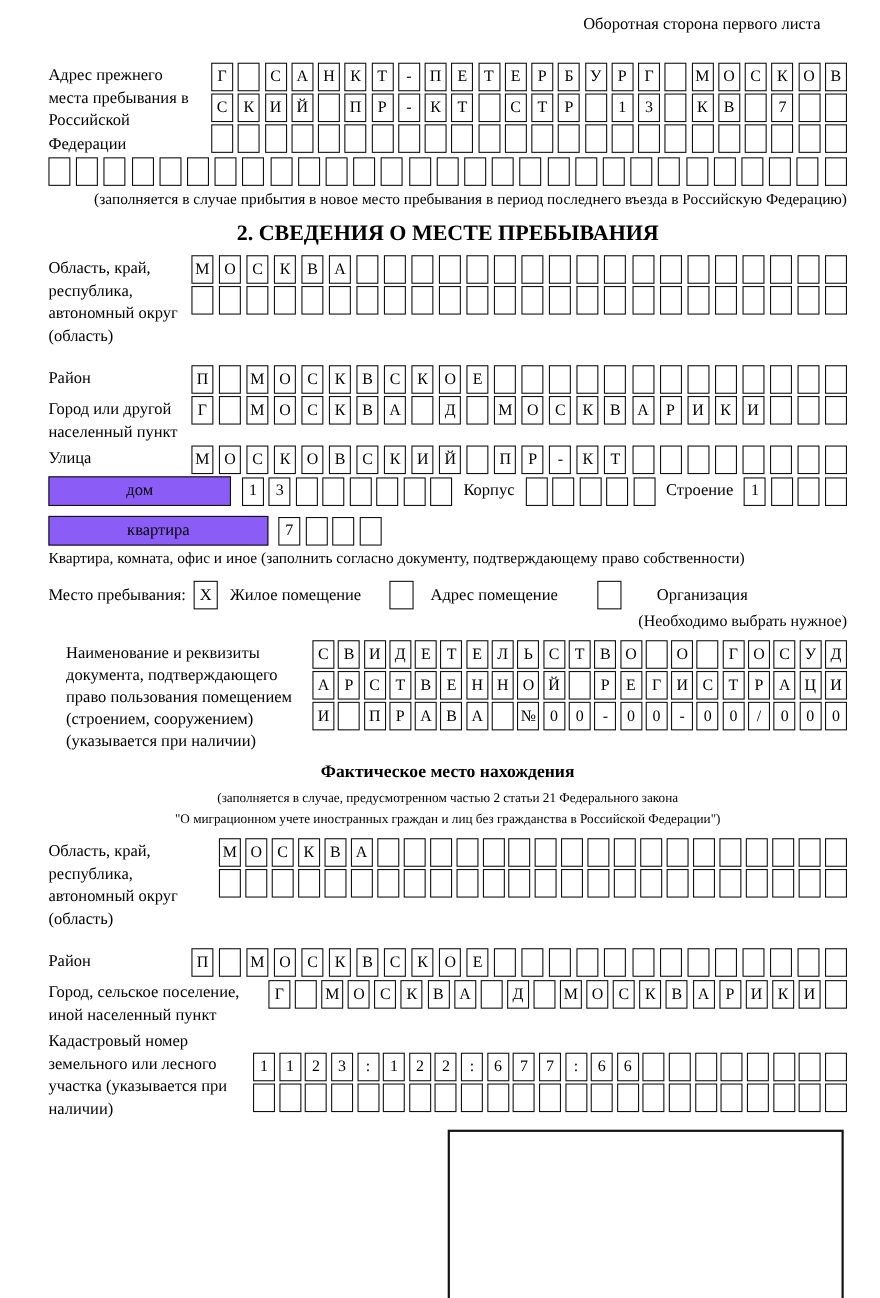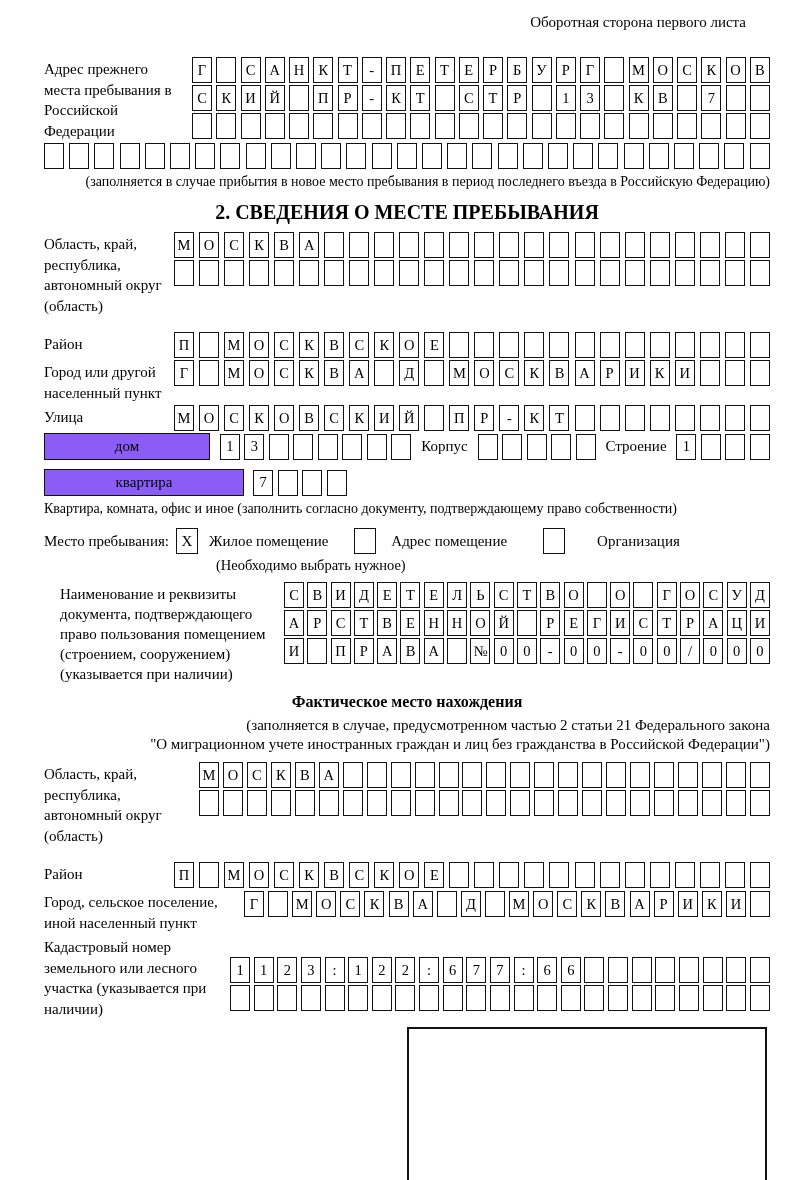--- a/index.html
+++ b/index.html
@@ -35,24 +35,24 @@
   .dom-box { width:166px; flex:none; }
   .kv-box { width:200px; flex:none; margin-right:9px; }
   .inline-label { font-size:15px; white-space:nowrap; }
   .kv-row { display:flex; align-items:center; margin-top:9px; }
 
   .mesto-row { display:flex; align-items:center; font-size:15px; margin-top:10px; }
   .checkbox { width:22px; height:26px; border:1.6px solid #121212; display:flex; align-items:center;
               justify-content:center; font-size:15px; flex:none; background:#fff; }
   .cb1{margin-left:7px;} .op1{margin-left:11px;} .cb2{margin-left:26px;} .op2{margin-left:15px;}
   .cb3{margin-left:36px;} .op3{margin-left:32px;}
-  .mesto-note { font-size:14.5px; margin:3px 0 8px 172px; }
+  .mesto-note { font-size:14.5px; margin:3px 0 8px 172px;text-align:right; }
 
   .fact-title { font-weight:bold; font-size:16px; text-align:center; margin-top:9px; }
-  .fact-note { font-size:15px; text-align:right; line-height:19px; margin-top:5px; }
+  .fact-note { font-size:12px; text-align:center; line-height:19px; margin-top:5px; }
 
   .stamp-box { width:360px; height:178px; border:2px solid #121212; margin:8px 0 0 363px; background:#fff; }
 </style>
 </head>
 <body>
 
 <div class="page">
 
   <div class="hdr-note">Оборотная сторона первого листа</div>
 

